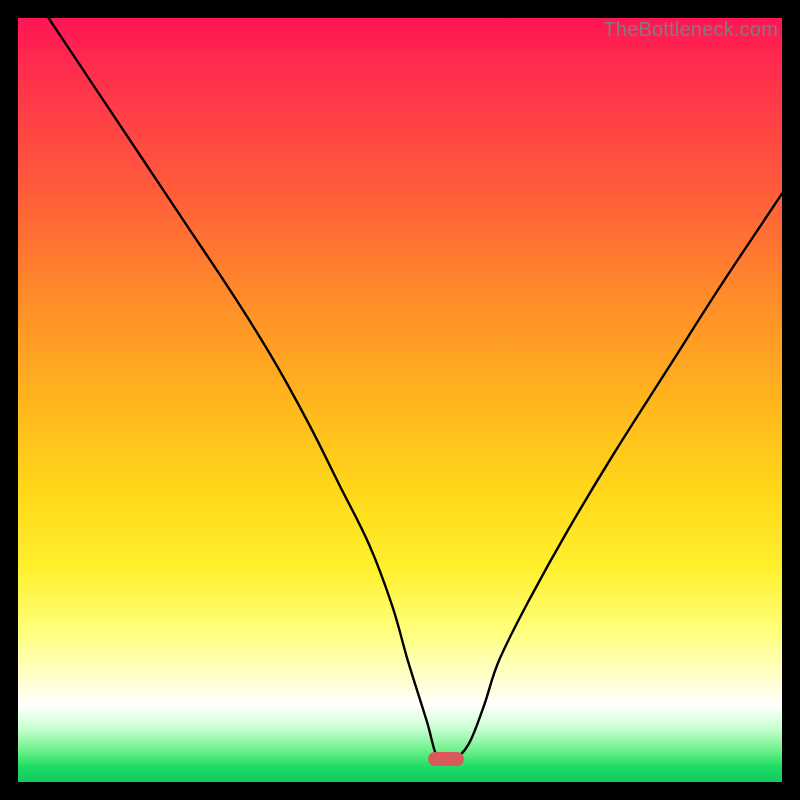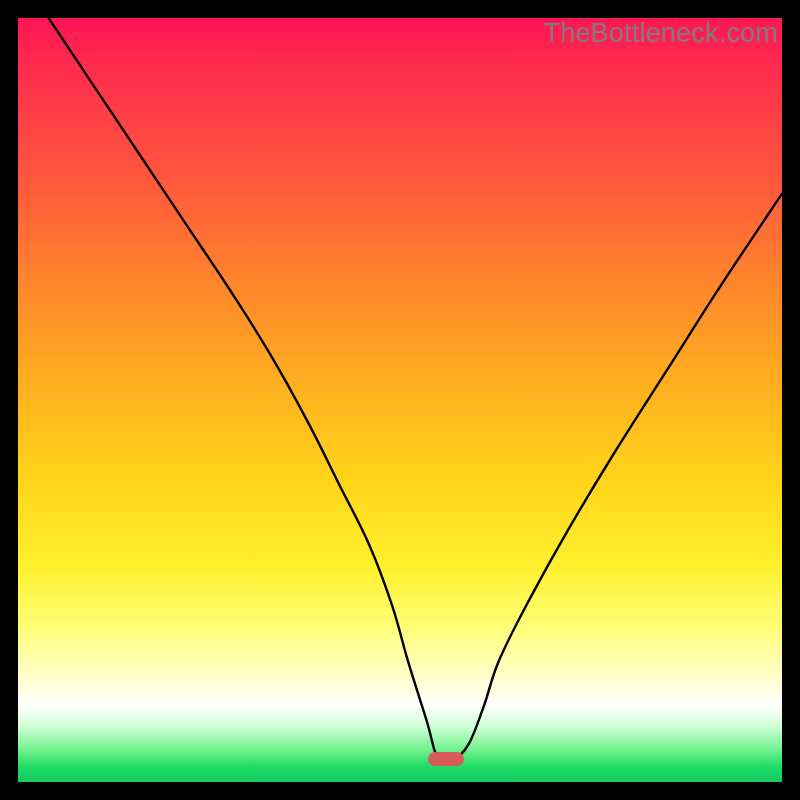--- a/index.html
+++ b/index.html
@@ -46,21 +46,21 @@
       #68f088 96%,
       #1fdc66 98%,
       #12c95e 100%
     );
   }
   .attribution {
     position: absolute;
     top: 0px;
     right: 4px;
     color: #7e7e7e;
-    font-size: 27px;
+    font-size: 20px;
     font-weight: 500;
     letter-spacing: 0.2px;
   }
   svg.overlay {
     position: absolute;
     inset: 0;
   }
   .marker {
     position: absolute;
     width: 36px;

